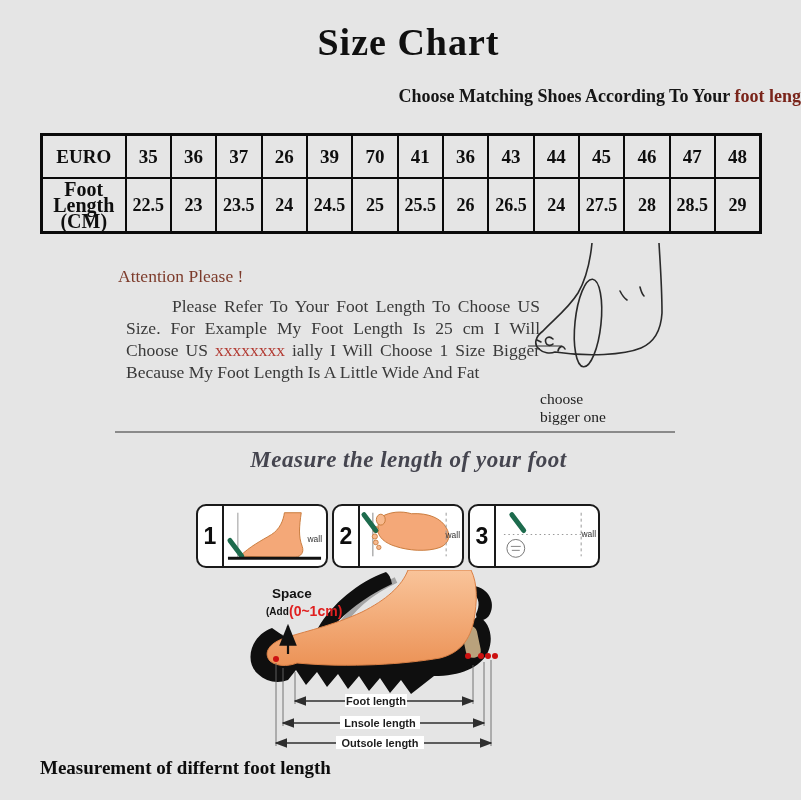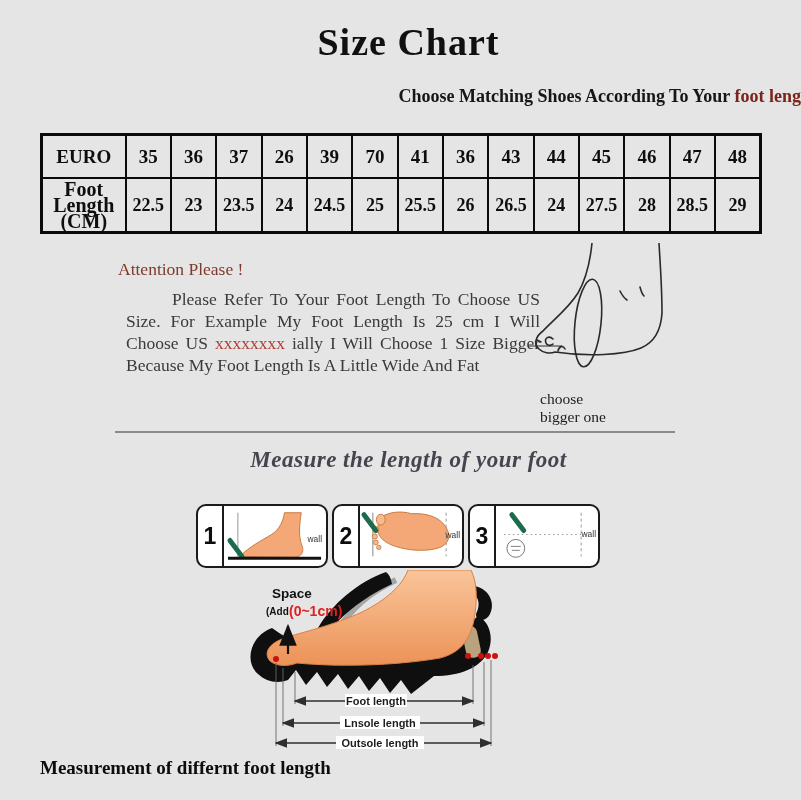--- a/index.html
+++ b/index.html
@@ -16,21 +16,21 @@
              border-collapse:collapse;table-layout:fixed;border:3px solid #0a0a0a;}
   table.size td{border:2.5px solid #0a0a0a;text-align:center;vertical-align:middle;
                 font-weight:bold;color:#0e0e0e;padding:0;margin-left:36px;}
   table.size tr.r1 td{height:41px;font-size:19px;}
   table.size tr.r2 td{height:52px;font-size:18px;}
   table.size td.hdr{font-size:18px;}
   table.size tr.r2 td.hdr{font-size:20px;line-height:16px;}
 
   .attention{position:absolute;left:118px;top:255px;width:430px;
              font-size:17.5px;color:#3a3a3a;}
-  .attention .heading{color:#7d3b2b;font-size:17.5px;margin:4px 0 3px 0;font-weight:normal;}
+  .attention .heading{color:#7d3b2b;font-size:17.5px;margin:11px 0 3px 0;font-weight:normal;}
   .attention p{margin:8px;text-align:justify;text-indent:46px;line-height:22px;color:#3a3a3a;}
   .censored{color:#b23a32;}
 
   .foot-sketch{position:absolute;left:528px;top:243px;}
   .choose-note{position:absolute;left:540px;top:390px;width:140px;text-align:left;
                font-size:15.5px;line-height:17.5px;color:#222;}
 
   .divider{position:absolute;left:115px;top:431px;width:560px;height:2px;background:#8a8a8a;}
 
   .measure-heading{position:absolute;top:447px;left:0;width:100%;text-align:center;

